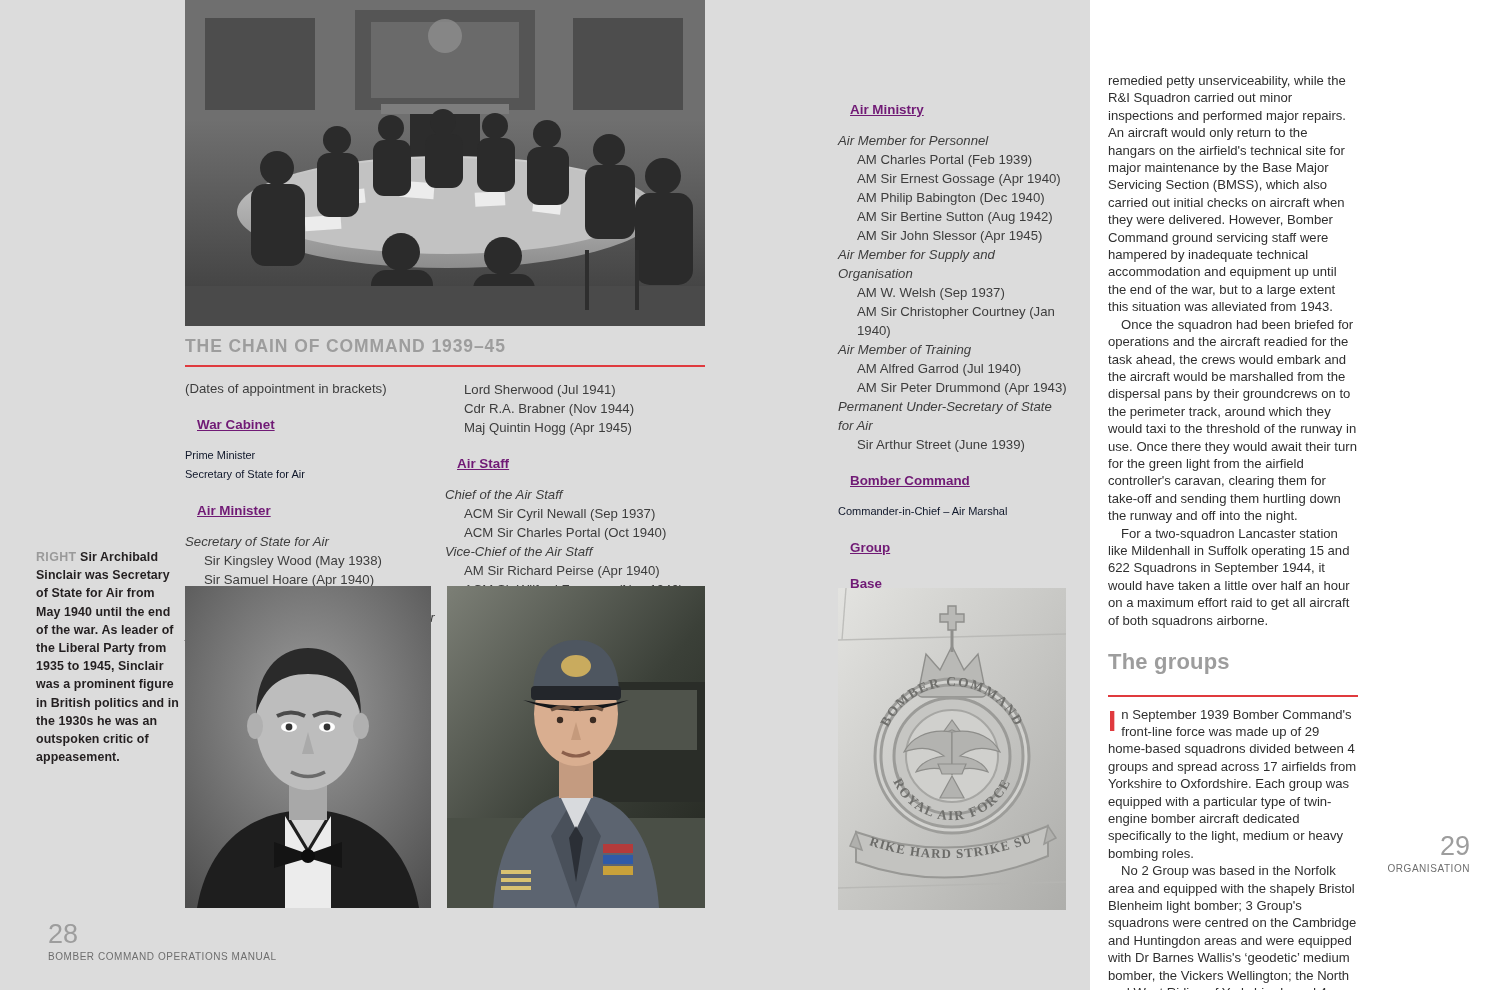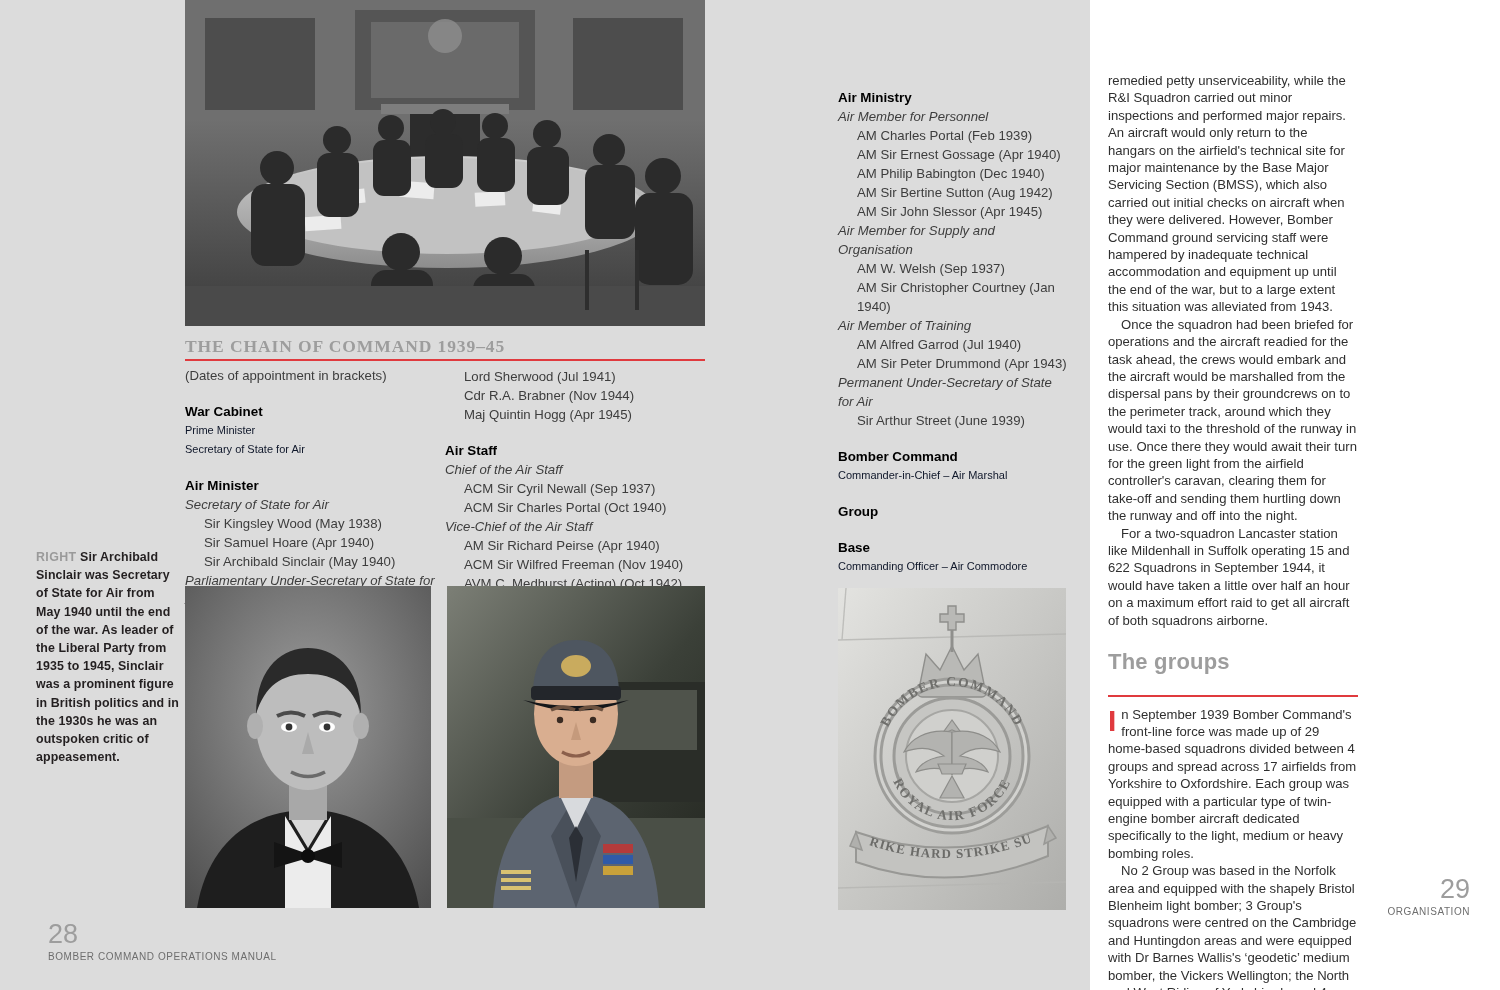--- a/index.html
+++ b/index.html
@@ -13,21 +13,20 @@
   .spread { position:absolute; inset:0; display:block; }
 
   
   .page-left {
     position:absolute; left:0; top:0; width:1090px; height:990px;
     background:#dcdcdc;
   }
   .page-right {
     position:absolute; left:1090px; top:0; width:410px; height:902px;
     background:#ffffff;
-    margin-top:43px;
   }
 
   
   .caption-rail {
     position:absolute; left:36px; top:78px; width:145px;
     text-align:right;
   }
   .caption {
     font-size:12.4px; line-height:18.2px; font-weight:bold;
     color:#231f20; letter-spacing:0.1px; margin-bottom:26px;
@@ -55,31 +54,31 @@
     background:#c9c9c7; overflow:hidden;
   }
   .ph-svg { width:100%; height:100%; display:block; }
 
   
   .coc {
     position:absolute; left:185px; top:336px; width:520px;
   }
   .coc-title {
     font-size:17.5px; font-weight:bold; color:#9d9d9d;
-    letter-spacing:0.9px; padding-bottom:2px;font-family:Liberation Serif, serif;
+    letter-spacing:0.9px; padding-bottom:8px;
   }
   .coc-rule { height:1.6px; background:#e03a3e; width:100%; }
-  .coc-cols { display:flex; gap:0px; padding-top:6px; }
+  .coc-cols { display:flex; gap:0px; padding-top:13px; }
   .coc-col { width:260px; }
   .coc-col.right { width:260px; }
   .note { font-size:13.2px; color:#3d3d3d; line-height:18px; }
   .grp { margin-top:17px; }
   .grp.first { margin-top:0; }
   .grp h4 {
-    margin:0; font-size:13.4px; font-weight:bold; color:#000000; line-height:19px;
+    margin:12px; font-size:13.4px; font-weight:bold; color:#701a75; line-height:19px;text-decoration:underline;
   }
   .plain { font-size:11px; color:#0f172a; line-height:19px; }
   .ital { font-size:13.2px; color:#3d3d3d; line-height:19px; font-style:italic; }
   .indent { font-size:13.2px; color:#3d3d3d; line-height:19px; padding-left:19px; }
 
   
   .mid-col { position:absolute; left:838px; top:88px; width:232px; }
   .mid-col .grp h4 { font-size:13.4px; }
 
   

